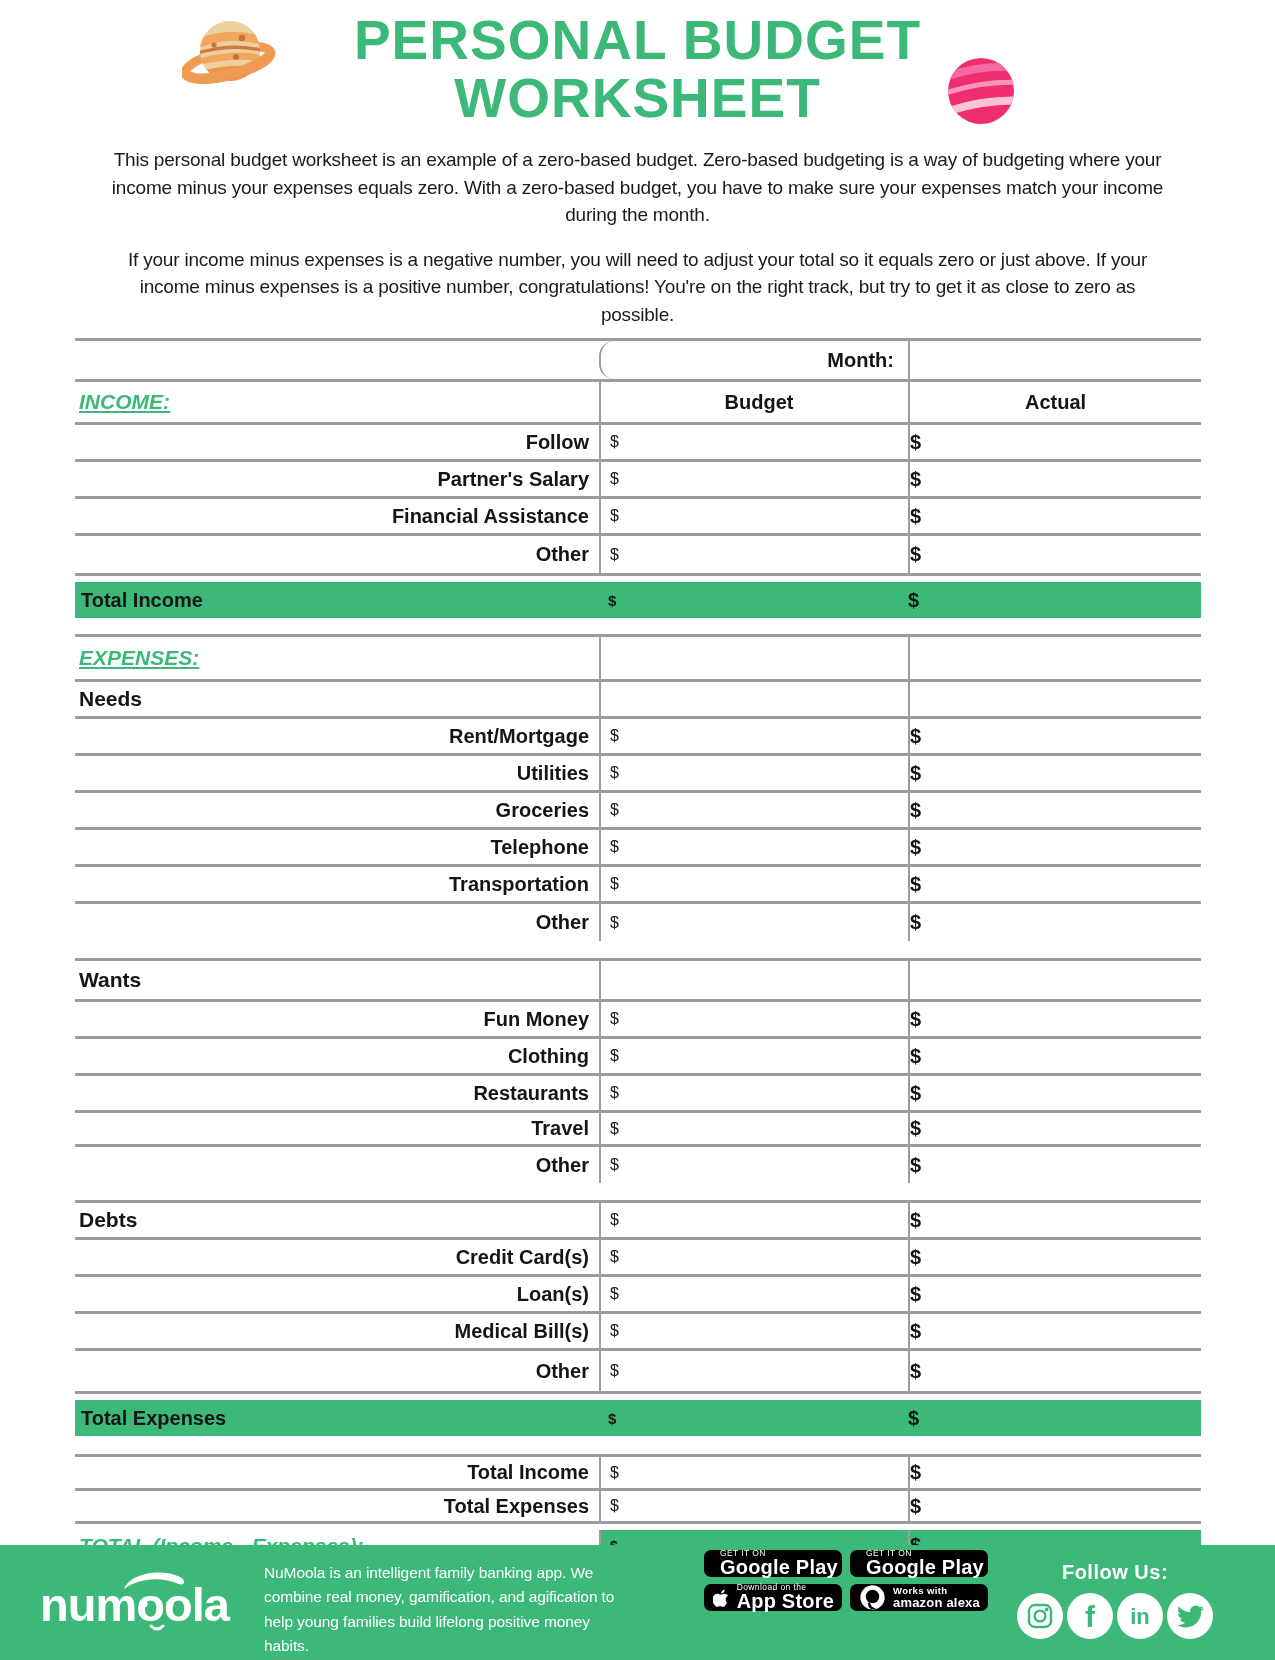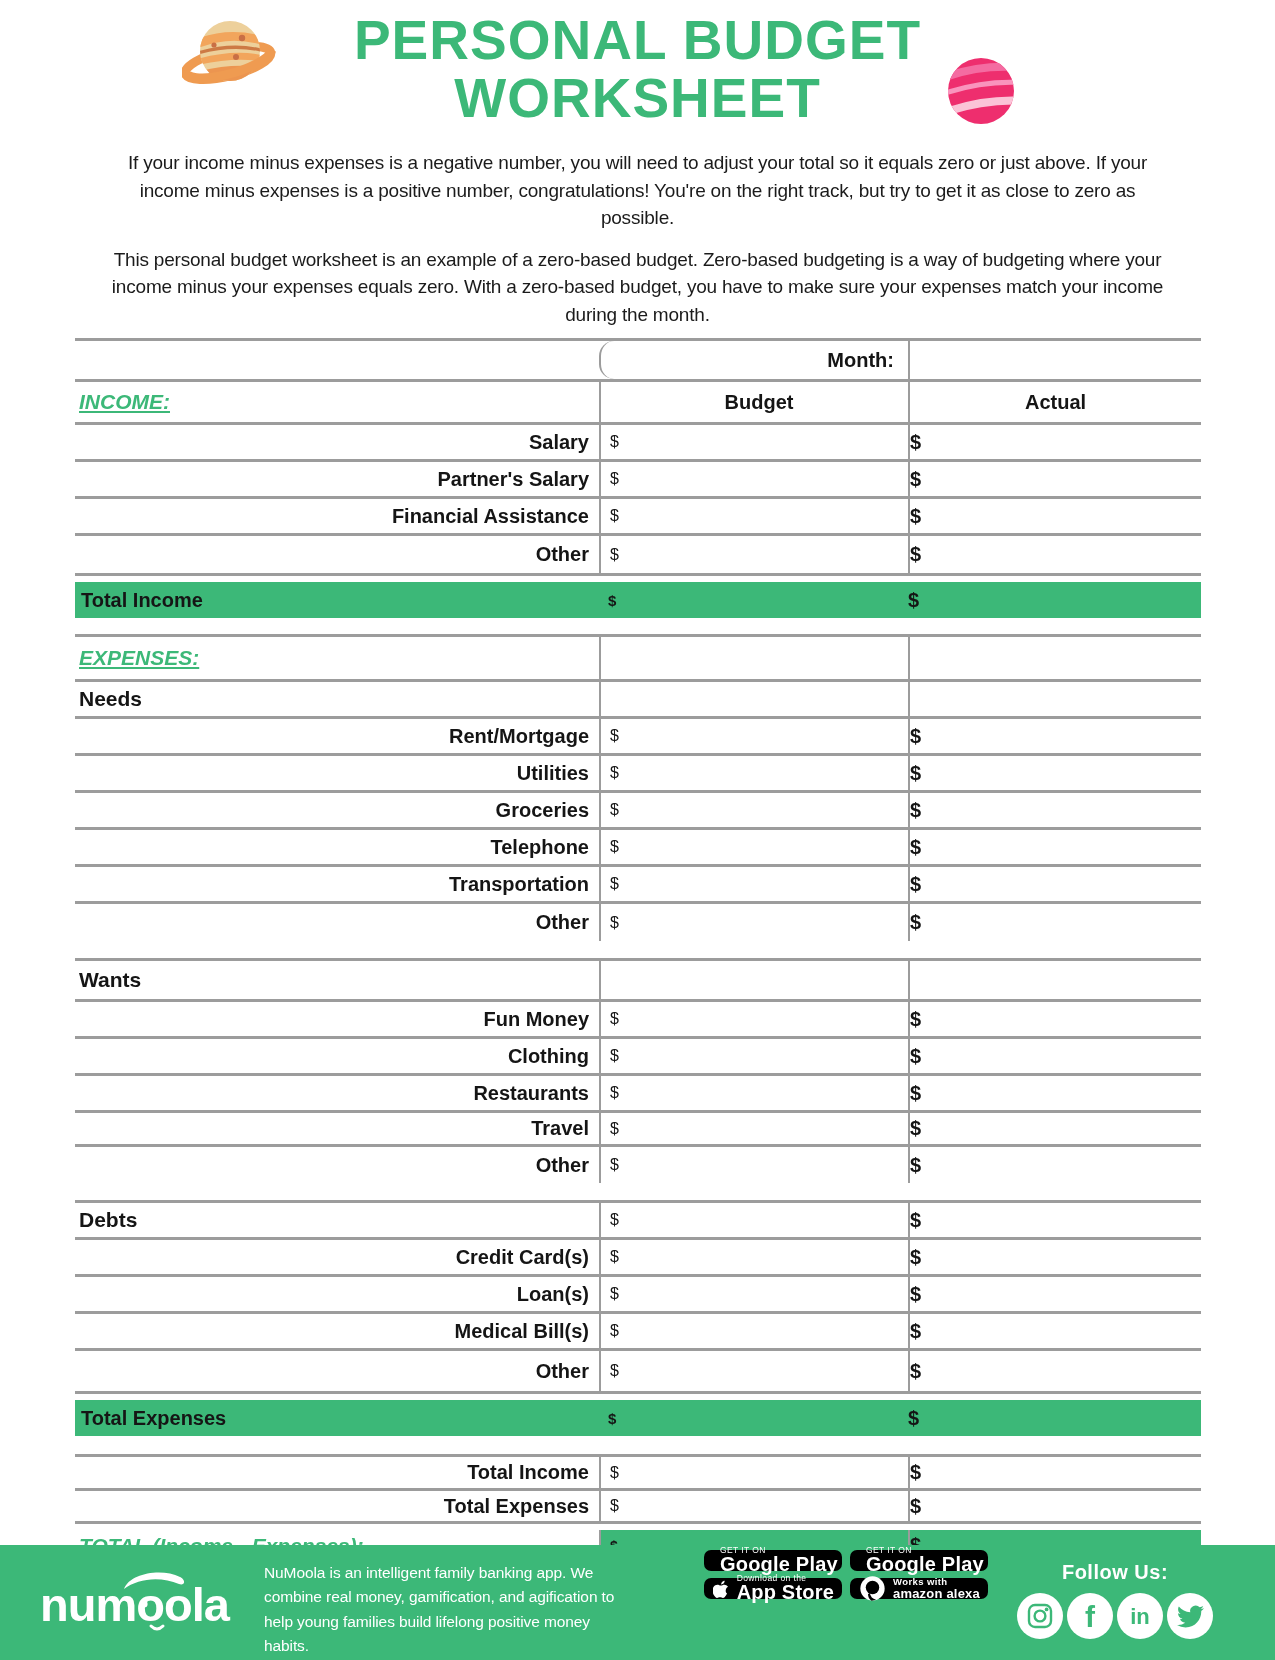--- a/index.html
+++ b/index.html
@@ -51,21 +51,21 @@
   .total-row .tl{color:var(--green);font-style:italic;font-weight:bold;font-size:21px;padding-left:4px;}
   .total-row .b,.total-row .a{background:var(--green);}
   .total-row .b{font-size:14px;font-weight:bold;}
 
   
   .footer{position:absolute;left:0;bottom:0;width:1275px;height:115px;background:var(--green);
           display:flex;align-items:flex-start;color:#fff;}
   .logo{margin:26px 0 0 40px;flex:0 0 auto;}
   .f-desc{margin:16px 0 0 28px;width:374px;font-size:15.5px;line-height:1.58;letter-spacing:-0.1px;}
   .badges{margin:5px 0 0 66px;display:grid;grid-template-columns:138px 138px;gap:7px 8px;}
-  .badge{width:138px;height:21px;background:#000;border-radius:7px;display:flex;align-items:center;
+  .badge{width:138px;height:27px;background:#000;border-radius:7px;display:flex;align-items:center;
          padding:0 8px 0 9px;gap:7px;cursor:pointer;}
   .badge .txt{display:flex;flex-direction:column;line-height:1.05;}
   .badge .top{font-size:8.5px;letter-spacing:0.4px;}
   .badge .bot{font-size:20px;font-weight:bold;letter-spacing:0.2px;white-space:nowrap;}
   .badge .bot.small{font-size:13px;}
   .follow{margin:16px 0 0 24px;width:206px;text-align:center;}
   .f-title{font-weight:bold;font-size:20px;letter-spacing:0.5px;}
   .socials{margin-top:9px;display:flex;gap:4px;justify-content:center;}
   .soc{width:46px;height:46px;border-radius:50%;background:#fff;display:flex;align-items:center;
        justify-content:center;cursor:pointer;}
@@ -110,38 +110,38 @@
         </defs>
       <circle cx="35" cy="35" r="33" fill="#ee2e6e"></circle>
       <g clip-path="url(#ppc)" transform="rotate(-7 35 35)">
         <path d="M0 13 Q34 5 70 11 L70 19 Q34 13 0 21 Z" fill="#f46ba1"></path>
         <path d="M0 30 Q36 23 70 28 L70 33 Q36 28 0 35 Z" fill="#f994bd"></path>
         <path d="M0 47 Q36 40 70 45 L70 53 Q36 48 0 55 Z" fill="#fbc3d7"></path>
       </g>
     </svg>
   </div>
 
+  <p class="intro">This personal budget worksheet is an example of a zero-based budget. Zero-based budgeting is a way of budgeting where your income minus your expenses equals zero. With a zero-based budget, you have to make sure your expenses match your income during the month.</p>
   <p class="intro p2">If your income minus expenses is a negative number, you will need to adjust your total so it equals zero or just above. If your income minus expenses is a positive number, congratulations! You're on the right track, but try to get it as close to zero as possible.</p>
-  <p class="intro">This personal budget worksheet is an example of a zero-based budget. Zero-based budgeting is a way of budgeting where your income minus your expenses equals zero. With a zero-based budget, you have to make sure your expenses match your income during the month.</p>
 
   <div class="t">
 
     <div class="sec">
       <div class="row h38">
         <div class="c"></div>
         <div class="c b mon" style="font-size:20px">Month:</div>
         <div class="c a"></div>
       </div>
       <div class="row h40">
         <div class="c gh">INCOME:</div>
         <div class="c b ch" style="font-size:20px;font-weight:bold">Budget</div>
         <div class="c a ch">Actual</div>
       </div>
       <div class="row h34">
-        <div class="c lbl">Salary</div>
+        <div class="c lbl">Follow</div>
         <div class="c b">$</div>
         <div class="c a">$</div>
       </div>
       <div class="row h34">
         <div class="c lbl">Partner's Salary</div>
         <div class="c b">$</div>
         <div class="c a">$</div>
       </div>
       <div class="row h34">
         <div class="c lbl">Financial Assistance</div>

